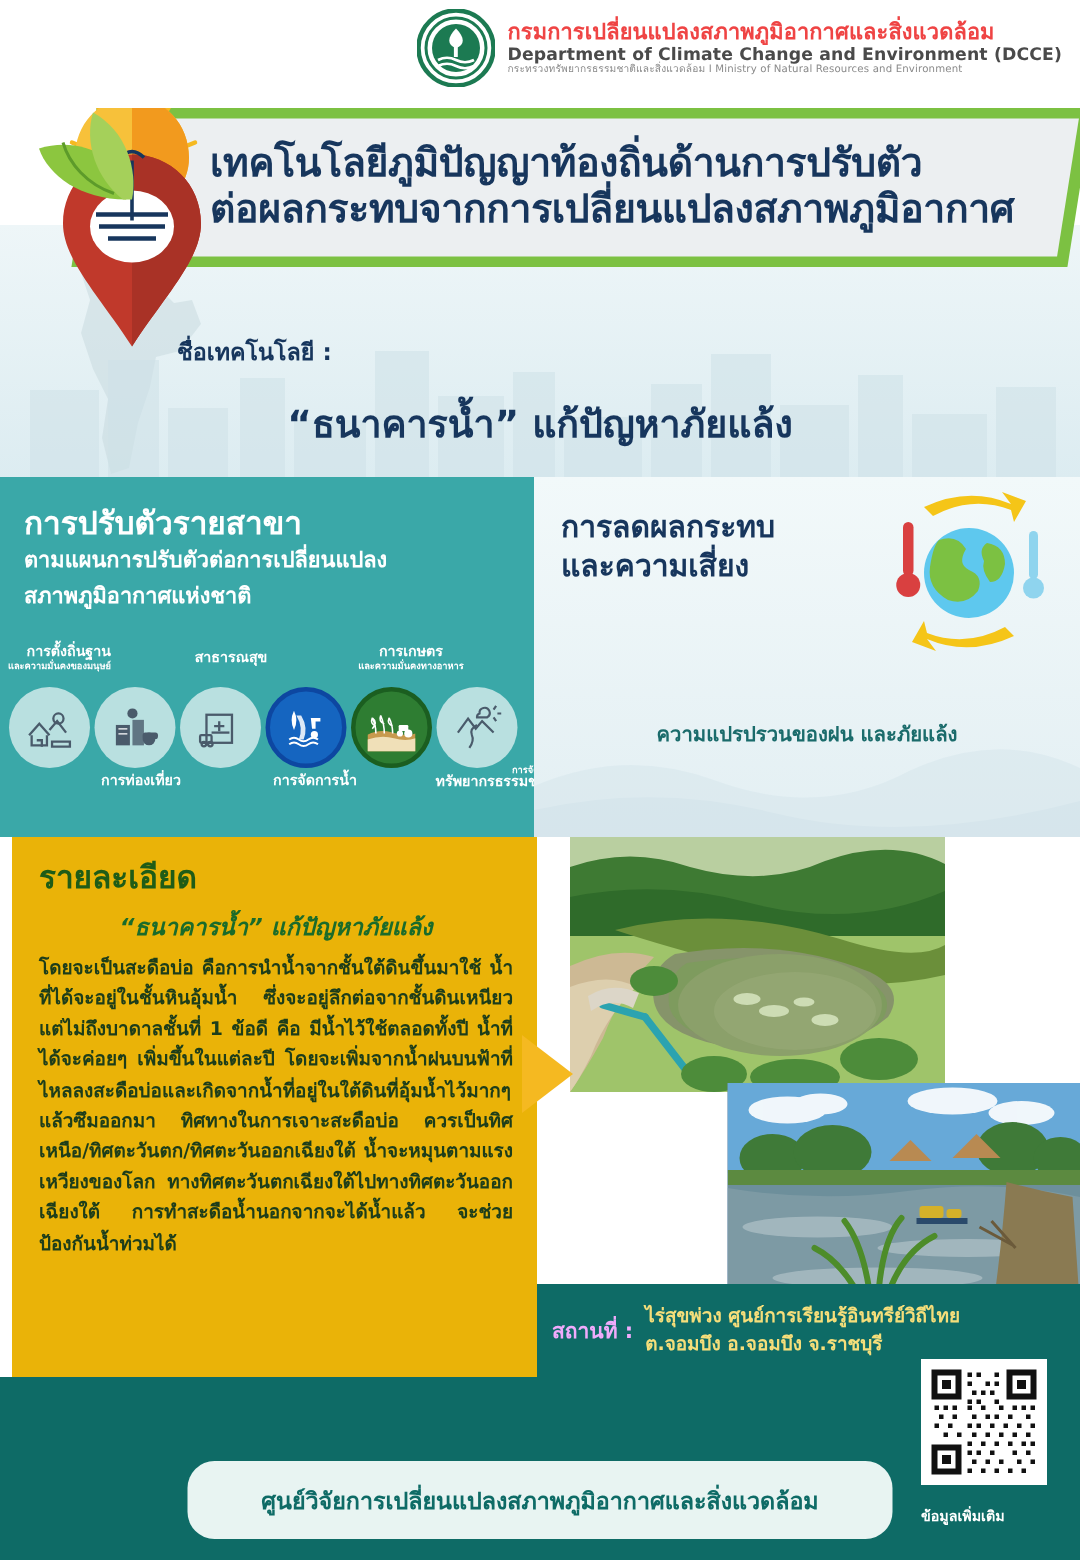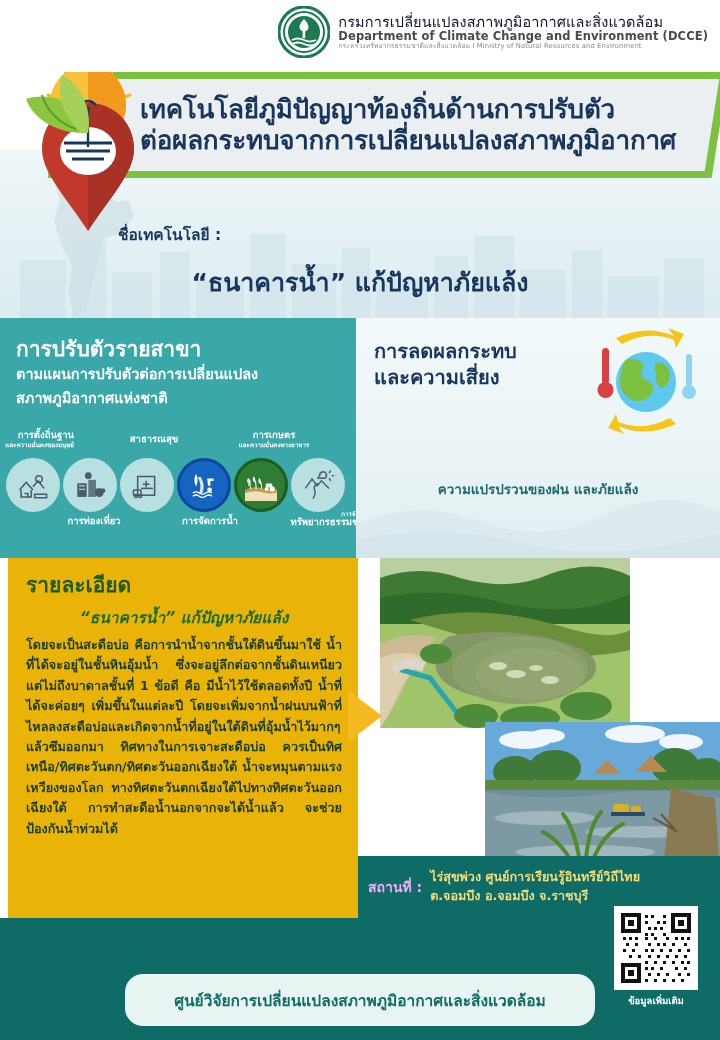--- a/index.html
+++ b/index.html
@@ -16,21 +16,21 @@
   .header {
     position:absolute; left:0; top:0; width:720px; height:72px;
     background:#ffffff; z-index:30;
   }
   .logo-block {
     position:absolute; right:12px; top:6px;
     display:flex; align-items:center; gap:8px;
   }
   .logo-mark { width:52px; height:52px; flex:0 0 52px; }
   .logo-text { display:flex; flex-direction:column; line-height:1.12; }
-  .logo-th { font-size:14.5px; font-weight:normal; color:#0f172a; letter-spacing:.1px; }
+  .logo-th { font-size:14.5px; font-weight:bold; color:#ef4444; letter-spacing:.1px; }
   .logo-en { font-size:11.5px; font-weight:bold; color:#4a4a4a; letter-spacing:.1px; }
   .logo-sub { font-size:6.8px; color:#8a8a8a; letter-spacing:.1px; }
 
   
   .banner-wrap { position:absolute; left:0; top:60px; width:720px; height:130px; z-index:10; }
   .banner-green {
     position:absolute; left:56px; top:12px; width:664px; height:106px;
     background:#7cc142;
     transform:skewX(-9deg);
   }
@@ -152,21 +152,21 @@
   }
   .foot-pill {
     position:absolute; left:125px; top:56px; width:470px; height:52px;
     background:#e8f4f2; border-radius:18px;
     display:flex; align-items:center; justify-content:center;
   }
   .foot-pill span { font-size:15.5px; font-weight:bold; color:#0e6b66; }
 
   .qr-box { position:absolute; right:22px; top:-12px; width:84px; height:104px; z-index:20; }
   .qr-img { width:84px; height:84px; background:#fff; padding:5px; }
-  .qr-cap { text-align:center; font-size:9.5px; font-weight:bold; color:#fff; margin-top:3px; }
+  .qr-cap { font-size:9.5px; font-weight:bold; color:#fff; margin-top:13px; }
 </style>
 </head>
 <body>
 
 <div class="poster">
 
   <div class="header">
     <div class="logo-block">
       <svg class="logo-mark" viewBox="0 0 52 52">
         <circle cx="26" cy="26" r="25" fill="none" stroke="#1c7a52" stroke-width="3"></circle>

